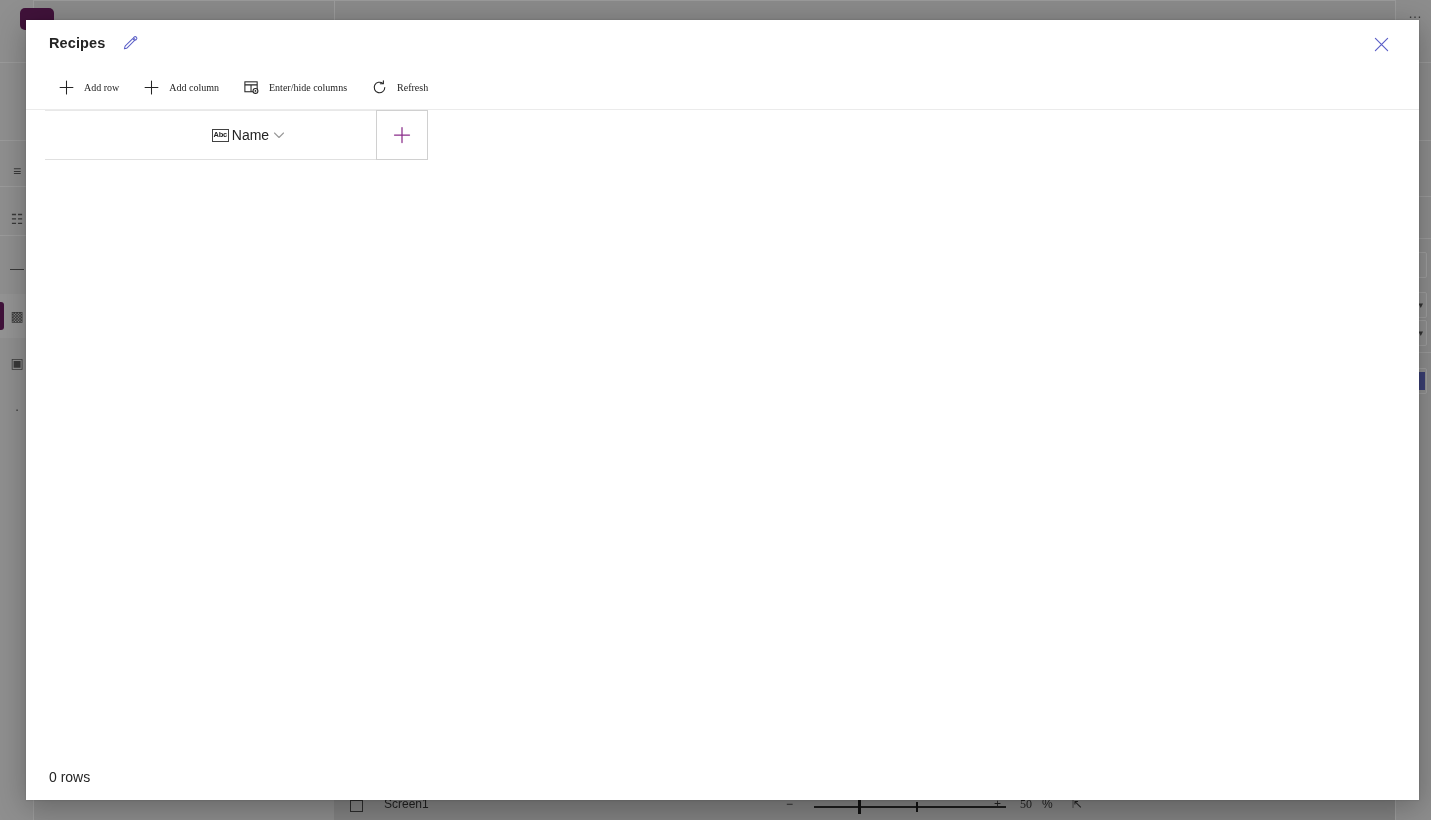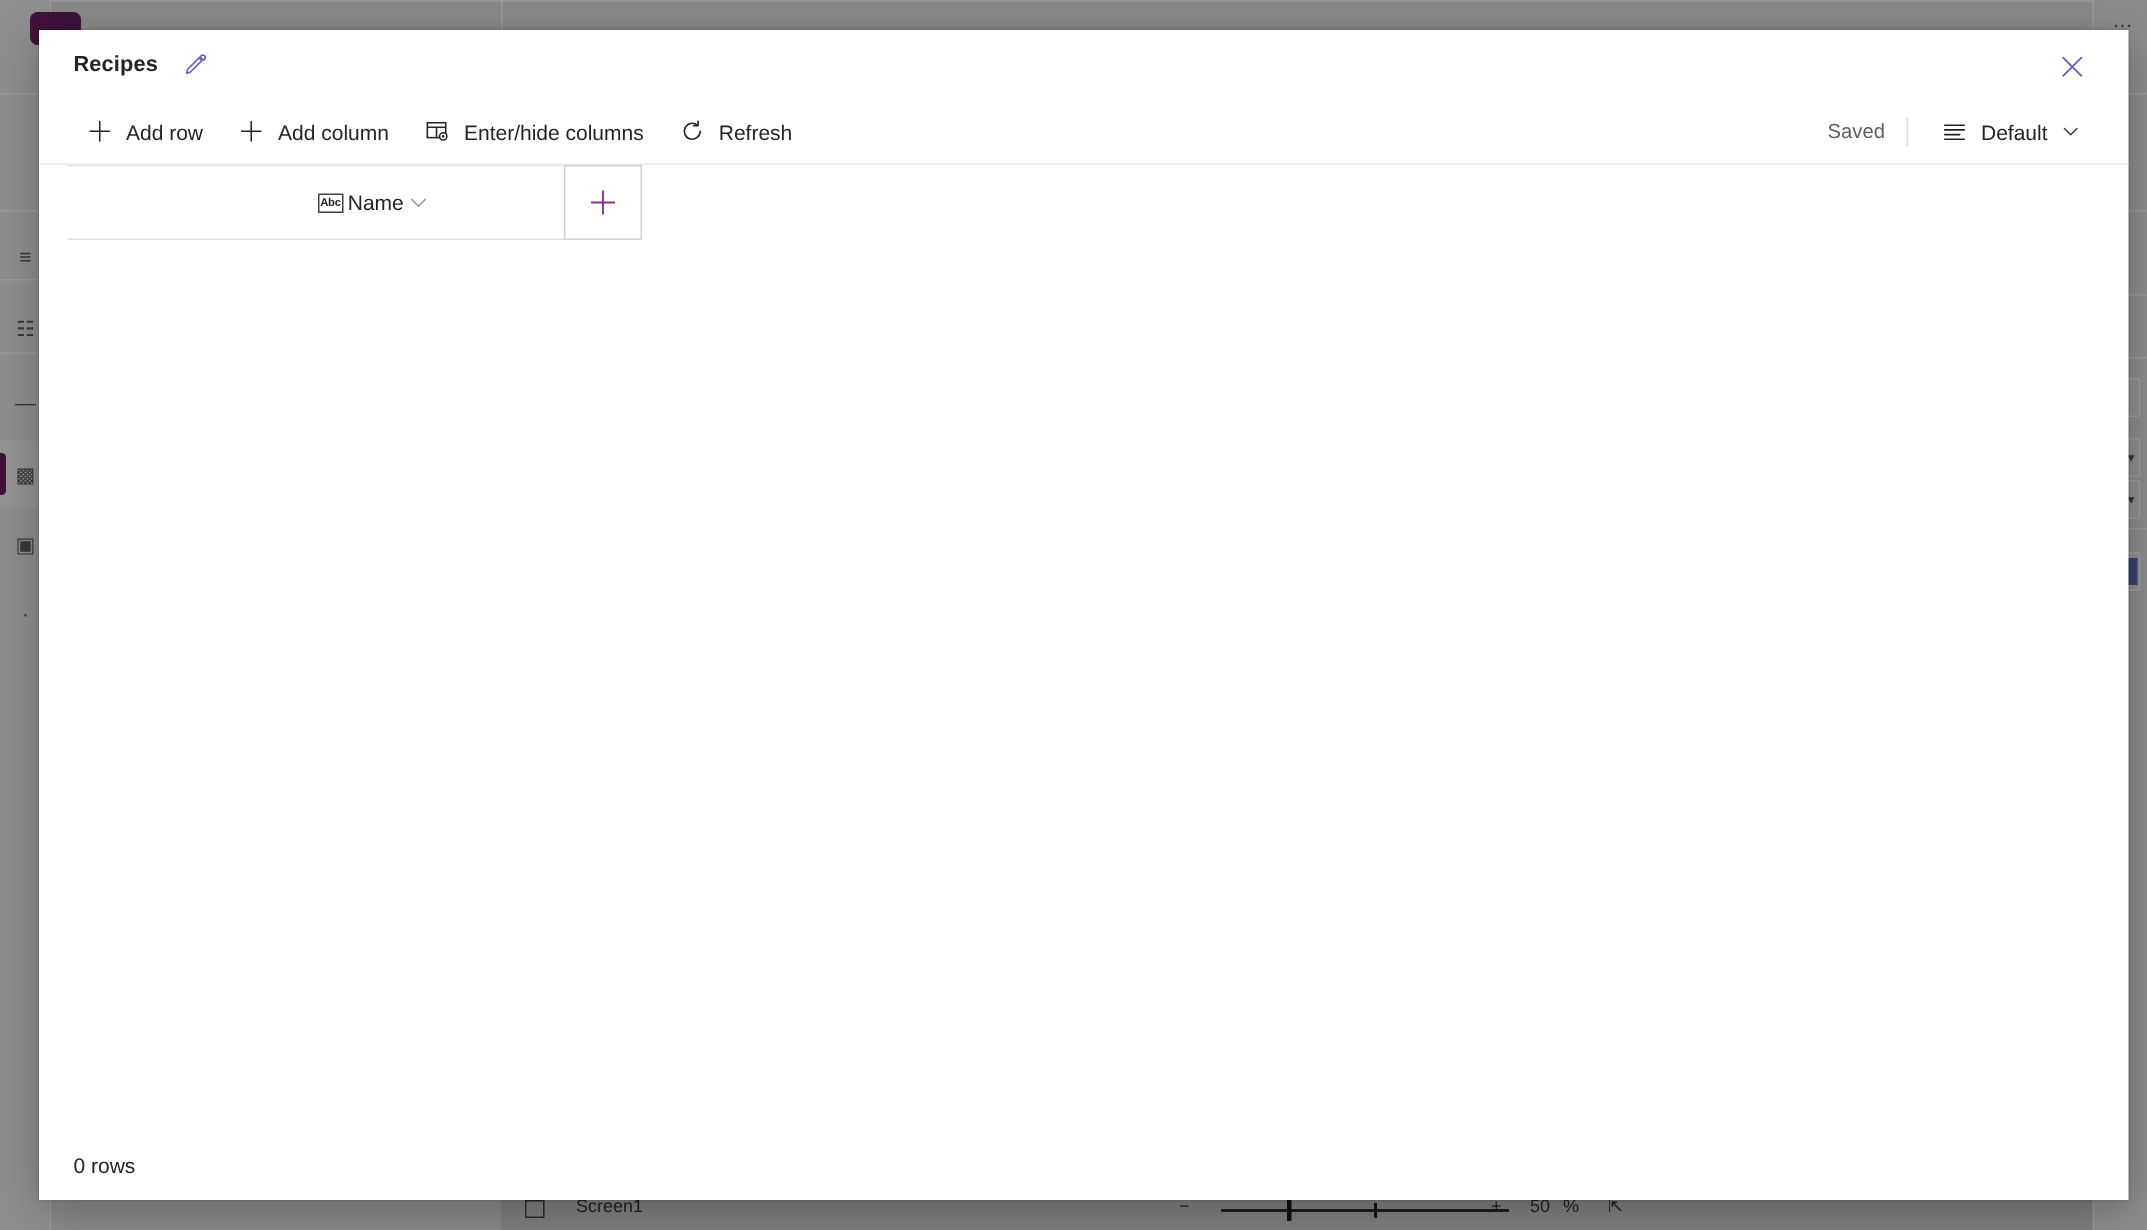--- a/index.html
+++ b/index.html
@@ -121,22 +121,23 @@
     display: flex; align-items: center;
     padding: 0 24px 0 22px;
     border-bottom: 1px solid #ebebeb;
     position: relative;
   }
   .cmd-item {
     display: flex; align-items: center; gap: 9px;
     height: 32px; padding: 0 10px;
     margin-right: 4px;
     border-radius: 4px; cursor: pointer;
-    color: #242424; font-size: 14px;
+    color: #242424; font-size: 10px;
     white-space: nowrap;
+    font-family: Liberation Serif, serif;
   }
   .cmd-right {
     margin-left: auto; display: flex; align-items: center; gap: 0;
   }
   .saved-label {
     font-size: 13.5px; color: #616161; padding-right: 14px;
   }
   .vsep {
     width: 1px; height: 20px; background: #d9d9d9; margin-right: 14px;
   }
@@ -264,21 +265,21 @@
 
   <div class="bg-bottombar">
     <div class="bg-bb-check"></div>
     <div class="bg-bb-text" style="left:50px;text-align:center;">Screen1</div>
 
     <div class="bg-bb-text" style="left:452px;">−</div>
     <div class="bg-slider-track" style="left:480px; width:192px;"></div>
     <div class="bg-slider-thumb" style="left:524px;"></div>
     <div class="bg-slider-thumb" style="left:582px; width:2px; height:10px; top:7px;"></div>
     <div class="bg-bb-text" style="left:660px;">+</div>
-    <div class="bg-bb-text" style="left:686px;">50</div>
+    <div class="bg-bb-text" style="left:686px;font-family:Liberation Serif, serif;">50</div>
     <div class="bg-bb-text" style="left:708px;">%</div>
     <div class="bg-bb-text" style="left:738px;">⇱</div>
   </div>
 </div>
 
 <div id="table-modal">
 
   <div class="modal-titlebar">
     <span class="modal-title">Recipes</span>
 
@@ -323,33 +324,20 @@
     </div>
 
     <div class="cmd-item">
       <svg width="17" height="17" viewBox="0 0 18 18" fill="none">
         <path d="M14.6 9A5.6 5.6 0 1 1 12.6 4.7" stroke="#242424" stroke-width="1.15" stroke-linecap="round"></path>
         <path d="M13.1 1.9 V5.1 H9.9" stroke="#242424" stroke-width="1.15" stroke-linecap="round" stroke-linejoin="round"></path>
       </svg>
       <span>Refresh</span>
     </div>
 
-    <div class="cmd-right">
-      <span class="saved-label">Saved</span>
-      <span class="vsep"></span>
-      <div class="view-picker">
-        <svg width="18" height="18" viewBox="0 0 18 18">
-          <path d="M2.5 4.5 H15.5 M2.5 7.6 H15.5 M2.5 10.7 H12.5 M2.5 13.8 H15.5" stroke="#242424" stroke-width="1.1" stroke-linecap="round"></path>
-        </svg>
-        <span>Default</span>
-        <svg width="13" height="13" viewBox="0 0 14 14">
-          <path d="M2.5 5 L7 9.5 L11.5 5" stroke="#424242" stroke-width="1.1" fill="none" stroke-linecap="round" stroke-linejoin="round"></path>
-        </svg>
-      </div>
-    </div>
   </div>
 
   <div class="grid-area">
 
     <div class="grid-header-row">
       <div class="hdr-rowselect"></div>
 
       <div class="hdr-col-name">
         <span class="abc-icon">Abc</span>
         <span>Name</span>

